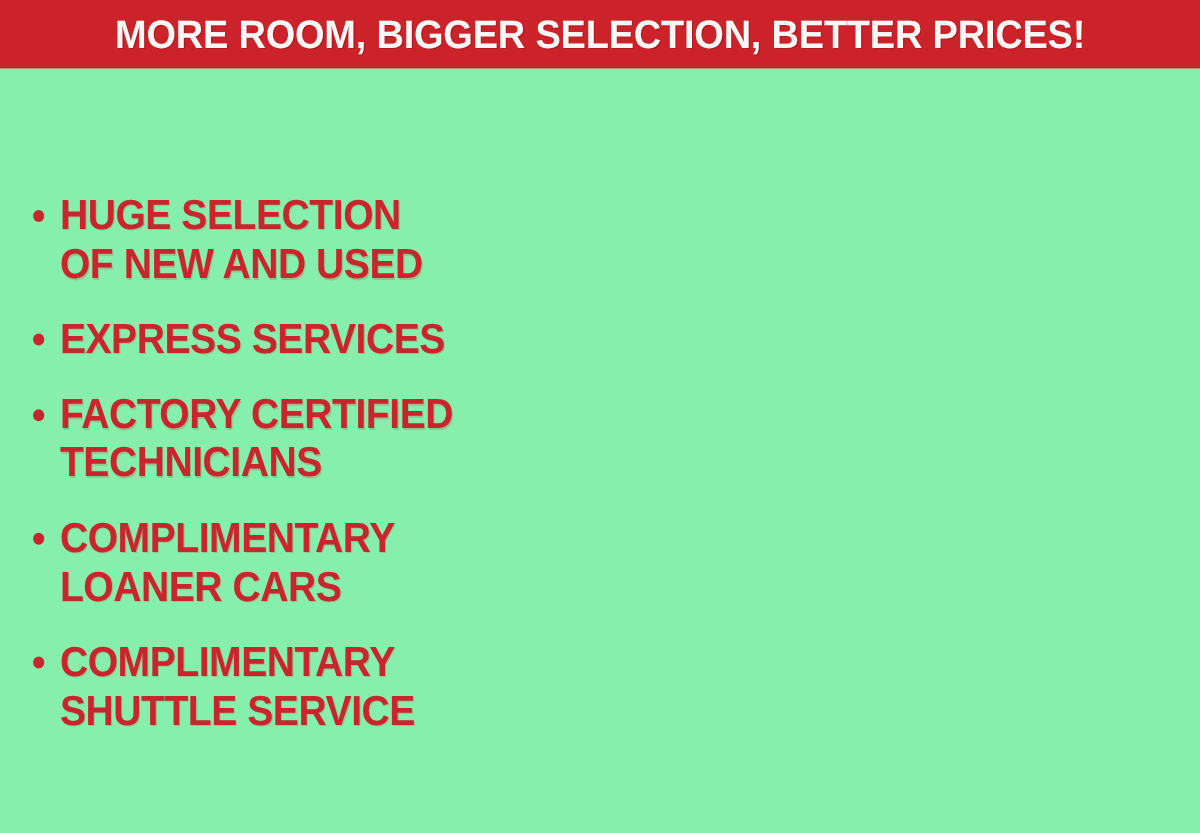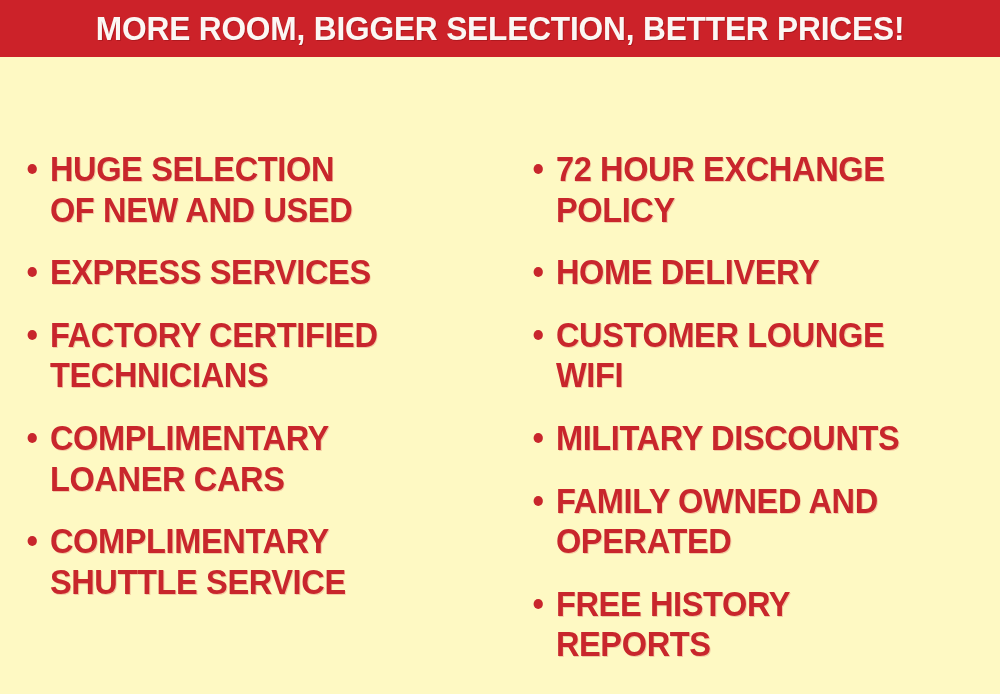--- a/index.html
+++ b/index.html
@@ -11,21 +11,21 @@
     height: 694px;
     background: #ffffff;
     font-family: "Liberation Sans", sans-serif;
     overflow: hidden;
   }
 
   .poster {
     position: relative;
     width: 1000px;
     height: 694px;
-    background: #fef9c3;
+    background: #86efac;
     overflow: hidden;
   }
 
   
   .banner {
     position: absolute;
     left: 0;
     top: 0;
     width: 1000px;
     height: 57px;
@@ -68,21 +68,21 @@
     letter-spacing: 0px;
     white-space: nowrap;
     transform: scaleX(0.88) scaleY(1.06);
     transform-origin: center;
   }
 
   
   .columns {
     position: absolute;
     left: 0;
-    top: 149px;
+    top: 160px;
     width: 1000px;
     height: 534px;
     display: flex;
     align-items: flex-end;
   }
   .col {
     box-sizing: border-box;
     height: 100%;
   }
   .col-left {
@@ -149,29 +149,15 @@
         <li class="bullet-item">EXPRESS SERVICES</li>
         <li class="bullet-item">FACTORY CERTIFIED
 TECHNICIANS</li>
         <li class="bullet-item">COMPLIMENTARY
 LOANER CARS</li>
         <li class="bullet-item">COMPLIMENTARY
 SHUTTLE SERVICE</li>
       </ul>
     </div>
 
-    <div class="col col-right">
-      <ul class="bullet-list">
-        <li class="bullet-item">72 HOUR EXCHANGE
-POLICY</li>
-        <li class="bullet-item">HOME DELIVERY</li>
-        <li class="bullet-item">CUSTOMER LOUNGE
-WIFI</li>
-        <li class="bullet-item">MILITARY DISCOUNTS</li>
-        <li class="bullet-item">FAMILY OWNED AND
- OPERATED</li>
-        <li class="bullet-item">FREE HISTORY
-REPORTS</li>
-      </ul>
-    </div>
 
   </div>
 </div>
 
 </body></html>

